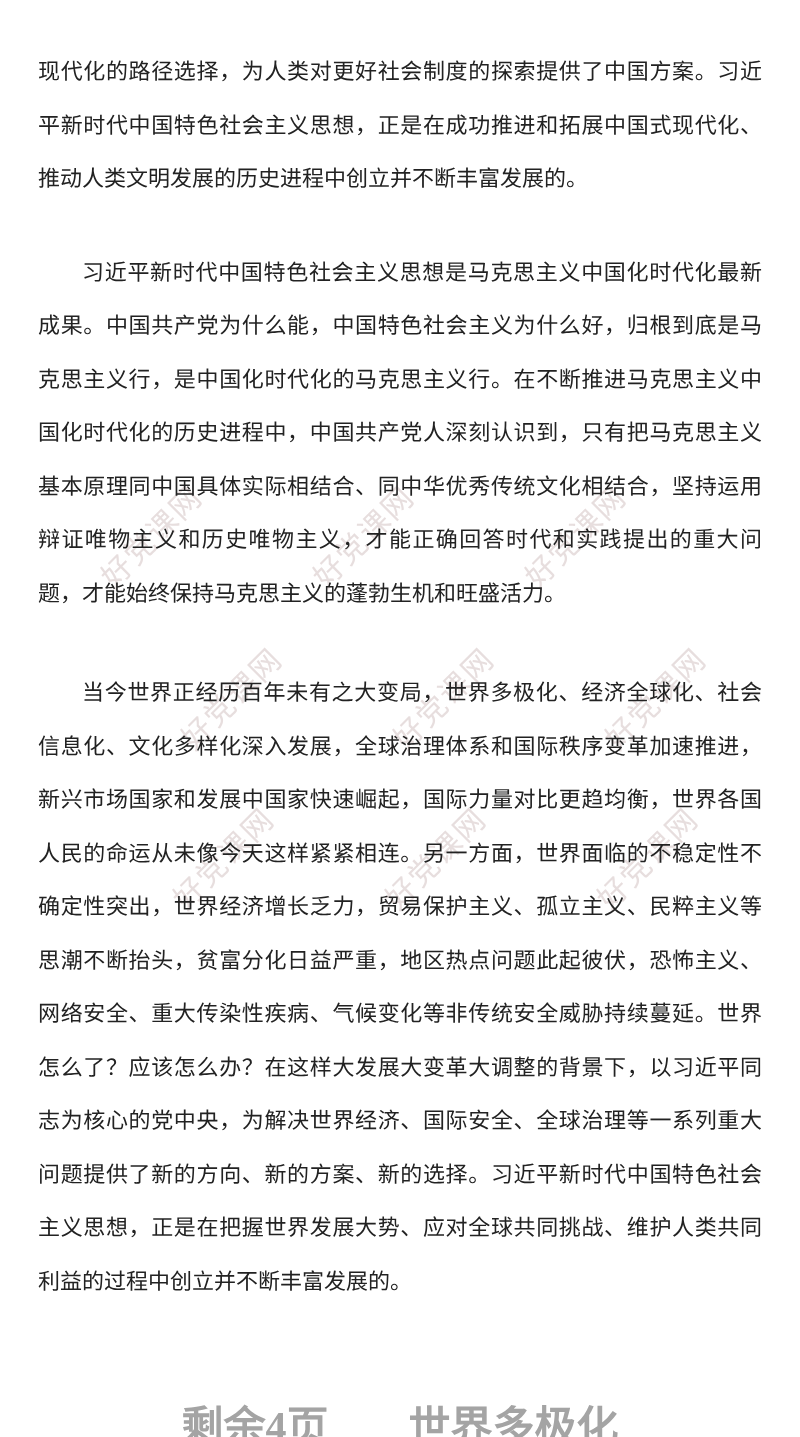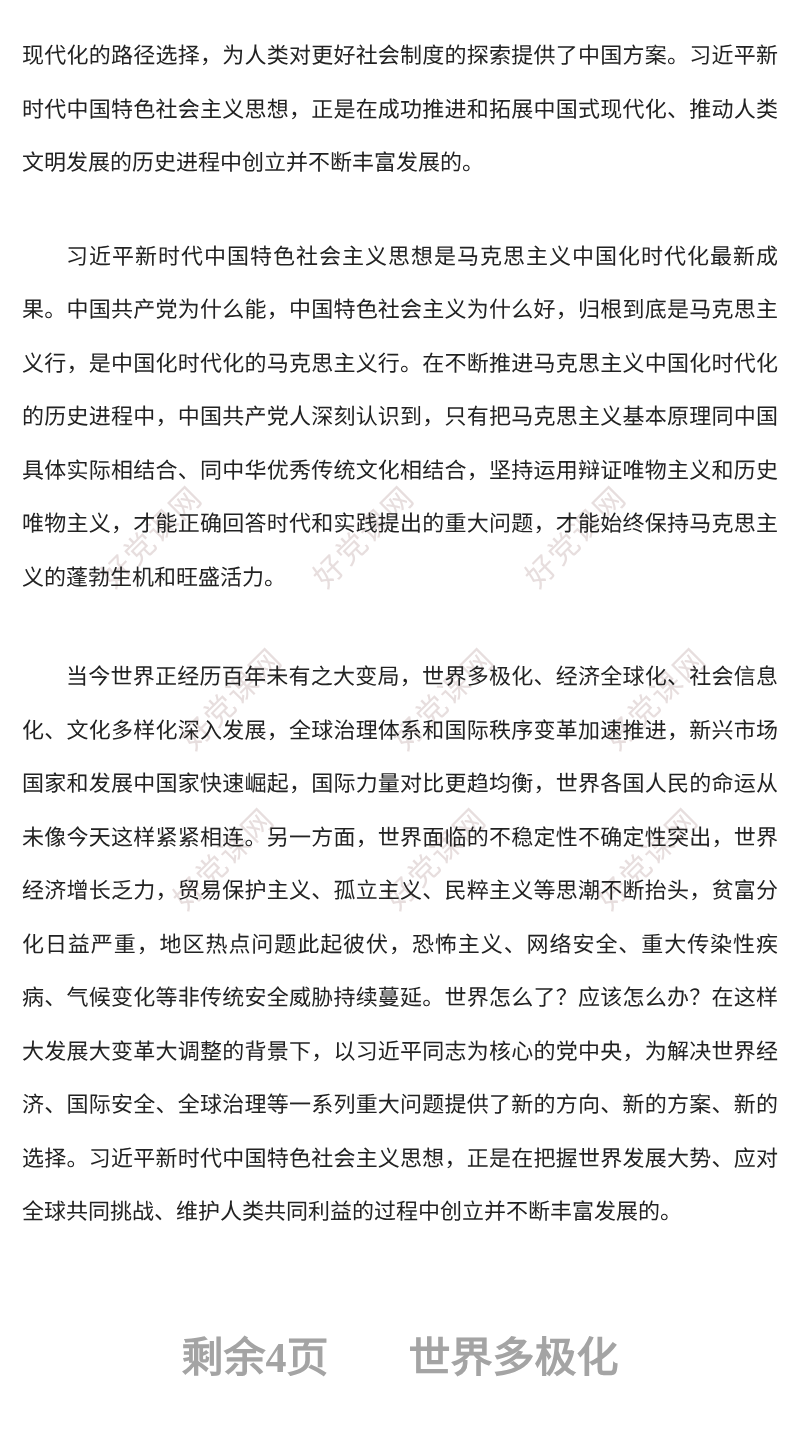--- a/index.html
+++ b/index.html
@@ -27,21 +27,21 @@
     user-select: none;
   }
   .doc {
     position: relative;
     z-index: 1;
     padding: 29px 22px 0 22px;
     font-size: 22px;
     line-height: 53.5px;
     text-align: justify;
   }
-  .para { margin: 0; }
+  .para { margin: 16px; }
   .para + .para { margin-top: 40px; }
   .para:nth-child(3) { margin-top: 46px; }
   .para.indent { text-indent: 2em; }
   .footer {
     position: relative;
     z-index: 1;
     margin-top: 96px;
     display: flex;
     justify-content: center;
     align-items: baseline;

